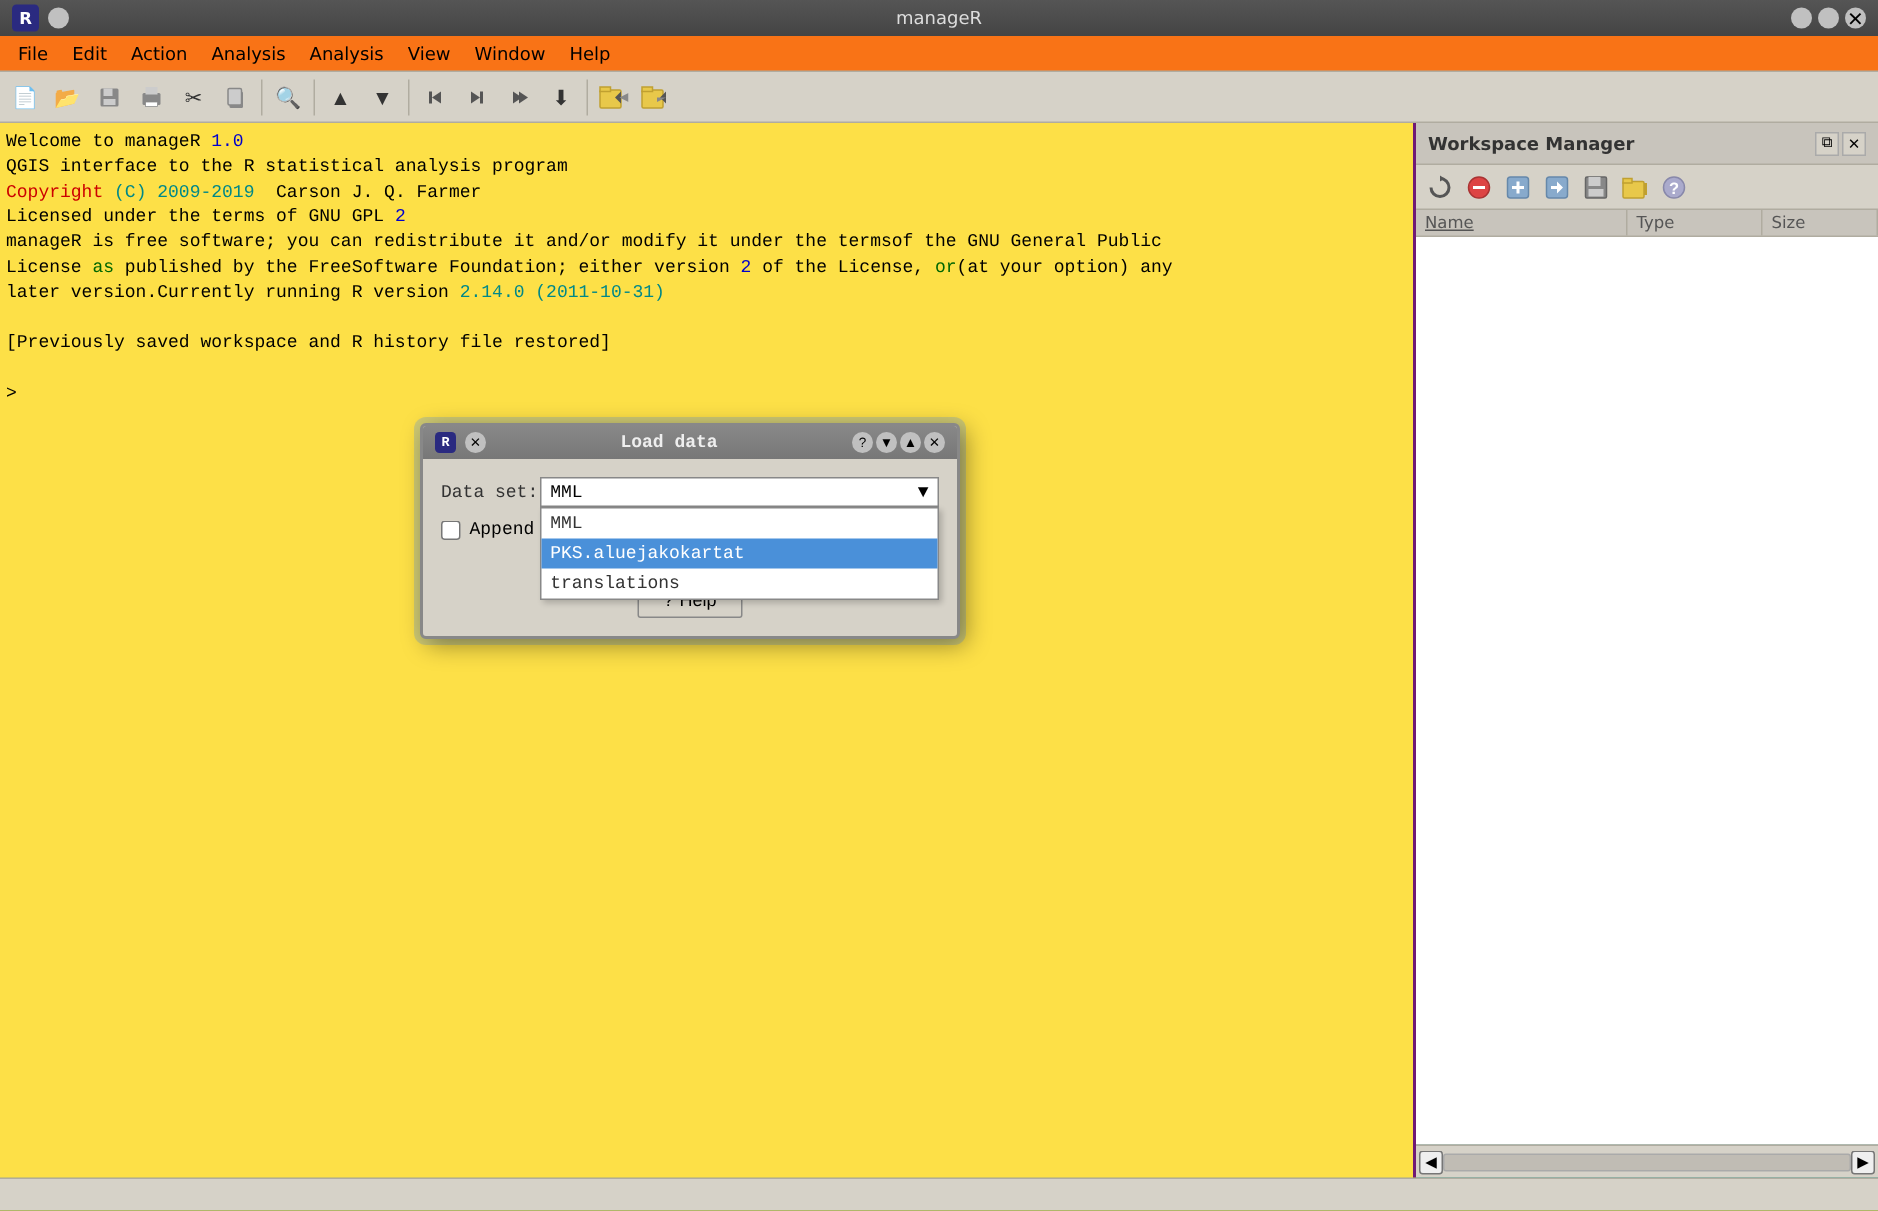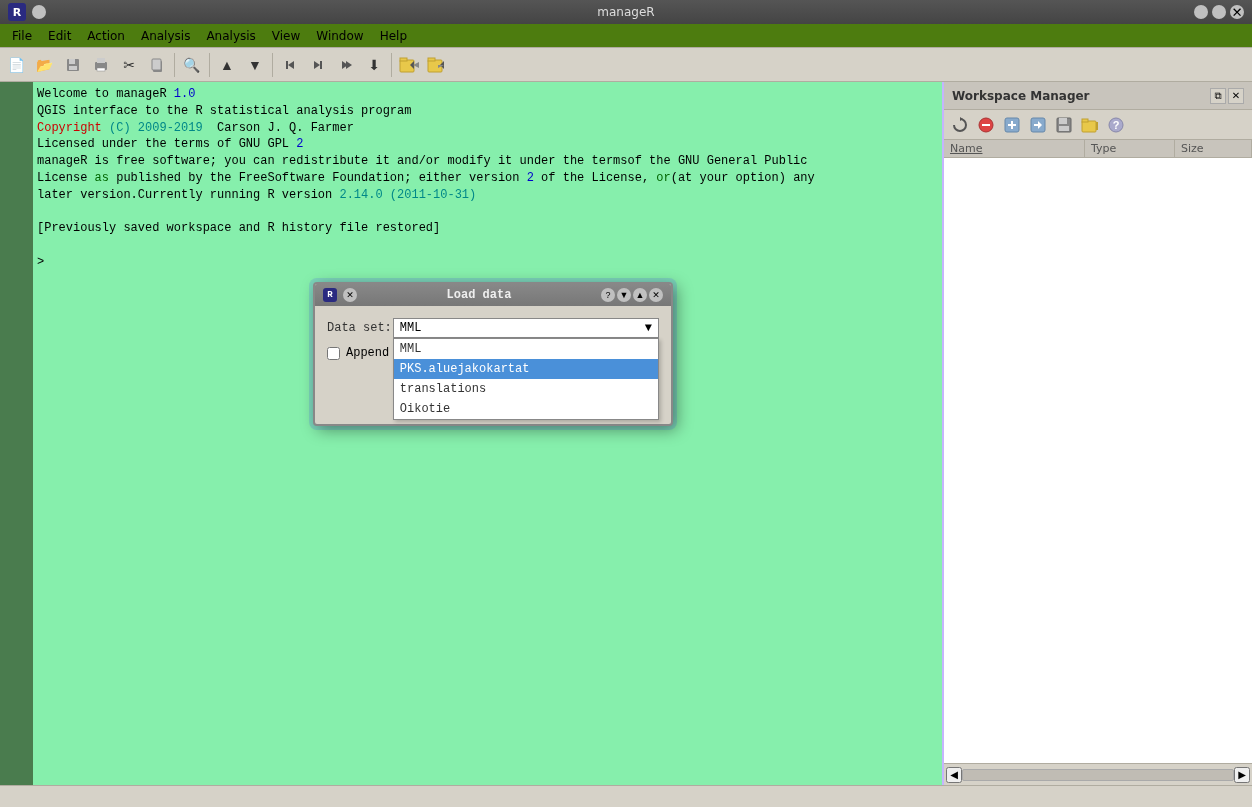--- a/index.html
+++ b/index.html
@@ -58,21 +58,21 @@
       display: flex;
       align-items: center;
       justify-content: center;
       color: white;
       font-weight: bold;
       font-size: 11px;
     }
 
     
     .menubar {
-      background: #4d7c0f;
+      background: #f97316;
       height: 24px;
       display: flex;
       align-items: center;
       padding: 0 4px;
       border-bottom: 1px solid #b0aca0;
     }
     .menu-item {
       padding: 2px 8px;
       cursor: pointer;
       font-size: 12px;
@@ -112,28 +112,27 @@
 
     
     .main-layout {
       display: flex;
       height: calc(807px - 24px - 24px - 34px - 22px);
     }
 
     
     .console-area {
       flex: 1;
-      background: #86efac;
-      border-right: 2px solid #c4b5fd;
+      background: #fde047;
+      border-right: 2px solid #701a75;
       padding: 4px 4px 4px 4px;
       font-family: 'Courier New', monospace;
       font-size: 12px;
       overflow: hidden;
       position: relative;
-      margin-left: 33px;
     }
 
     .console-text {
       white-space: pre;
       line-height: 1.4;
     }
 
     .text-red { color: #cc0000; font-weight: normal; }
     .text-blue { color: #0000cc; }
     .text-green { color: #006600; }
@@ -482,21 +481,20 @@
           <label class="dialog-label">Data set:</label>
           <div class="dialog-select-wrapper">
             <div style="display:flex;align-items:center;background:white;border:1px solid #888;padding:2px 6px;font-size:12px;cursor:pointer;">
               <span>MML</span>
               <span style="margin-left:auto;">▼</span>
             </div>
             <div class="dropdown-list">
               <div class="dropdown-item">MML</div>
               <div class="dropdown-item selected">PKS.aluejakokartat</div>
               <div class="dropdown-item">translations</div>
-              <div class="dropdown-item">Oikotie</div>
             </div>
           </div>
         </div>
         <div class="checkbox-row" style="margin-bottom:8px;">
           <input type="checkbox" id="append-cb" style="">
           <label for="append-cb">Append d</label>
         </div>
       </div>
       <div class="dialog-footer">
         <button class="dialog-action-btn">

